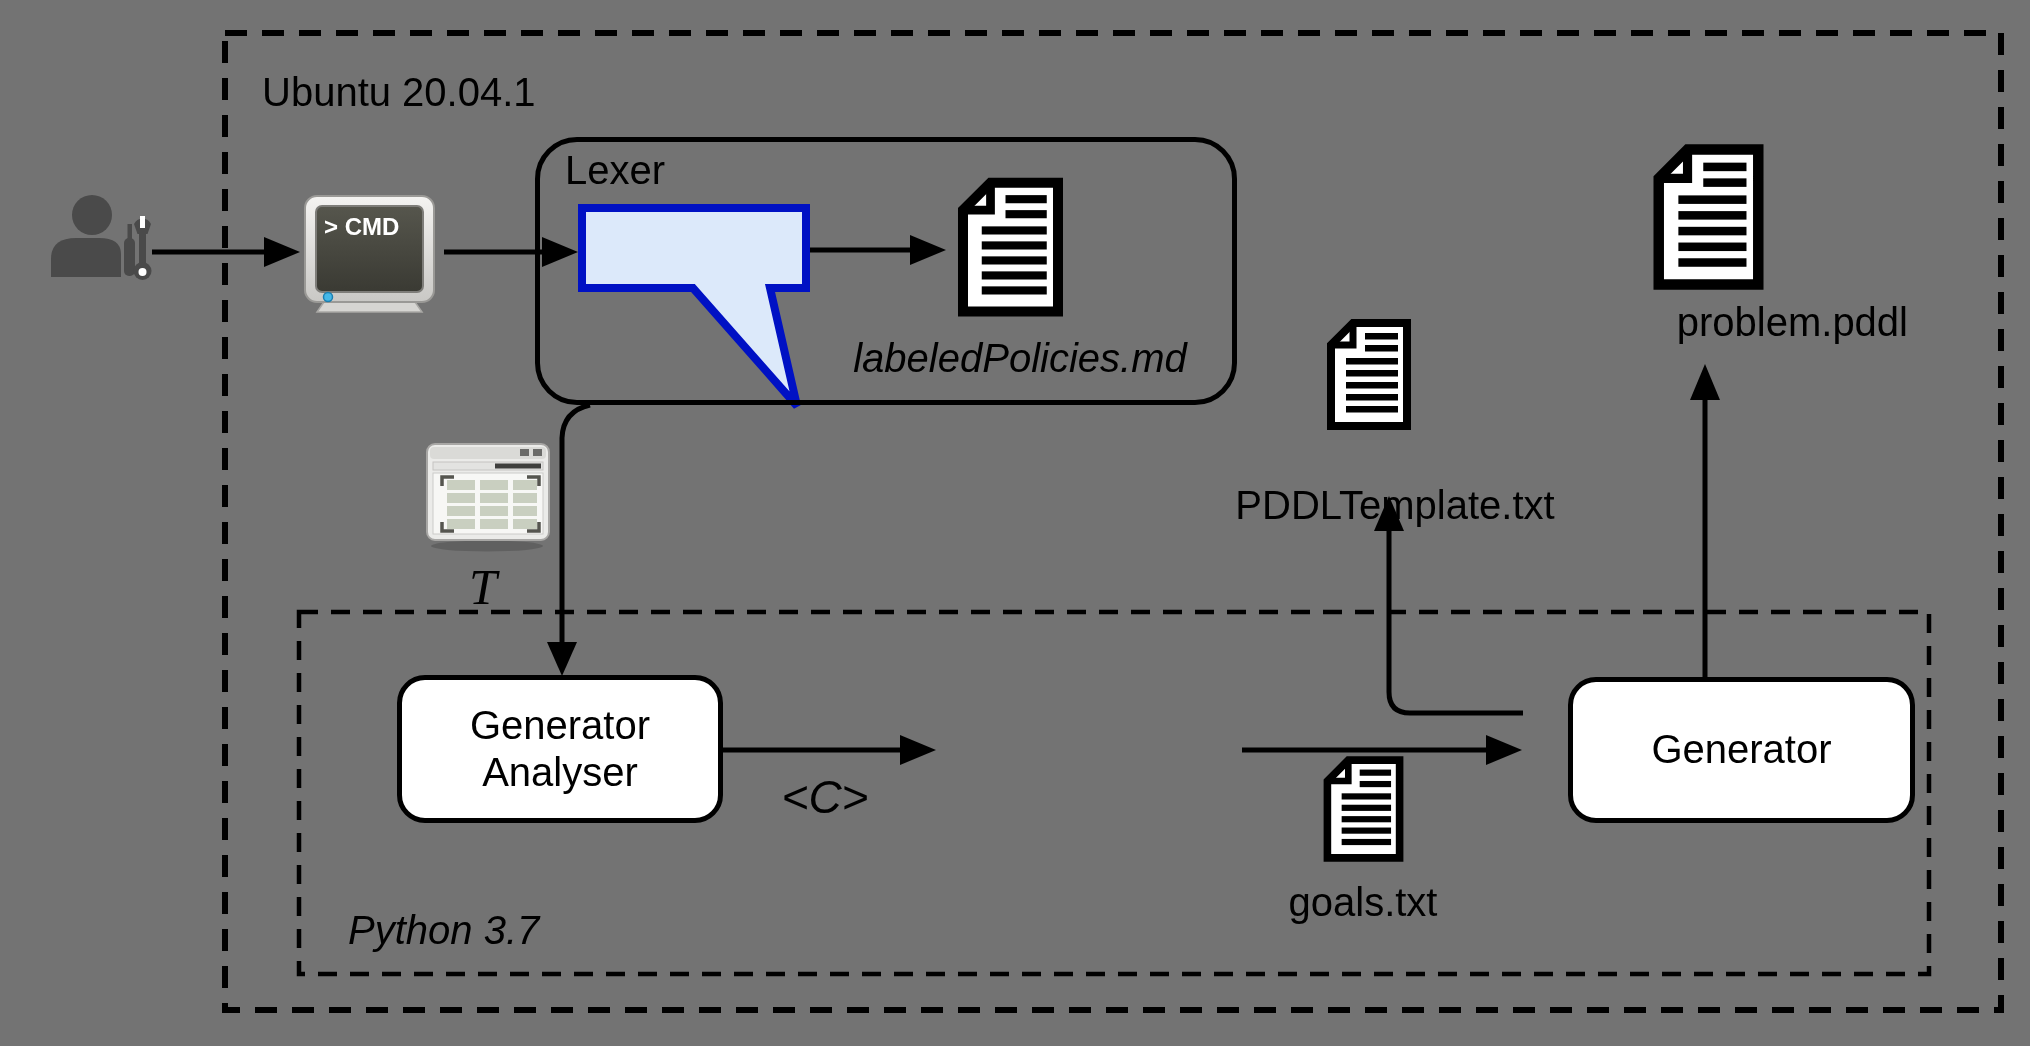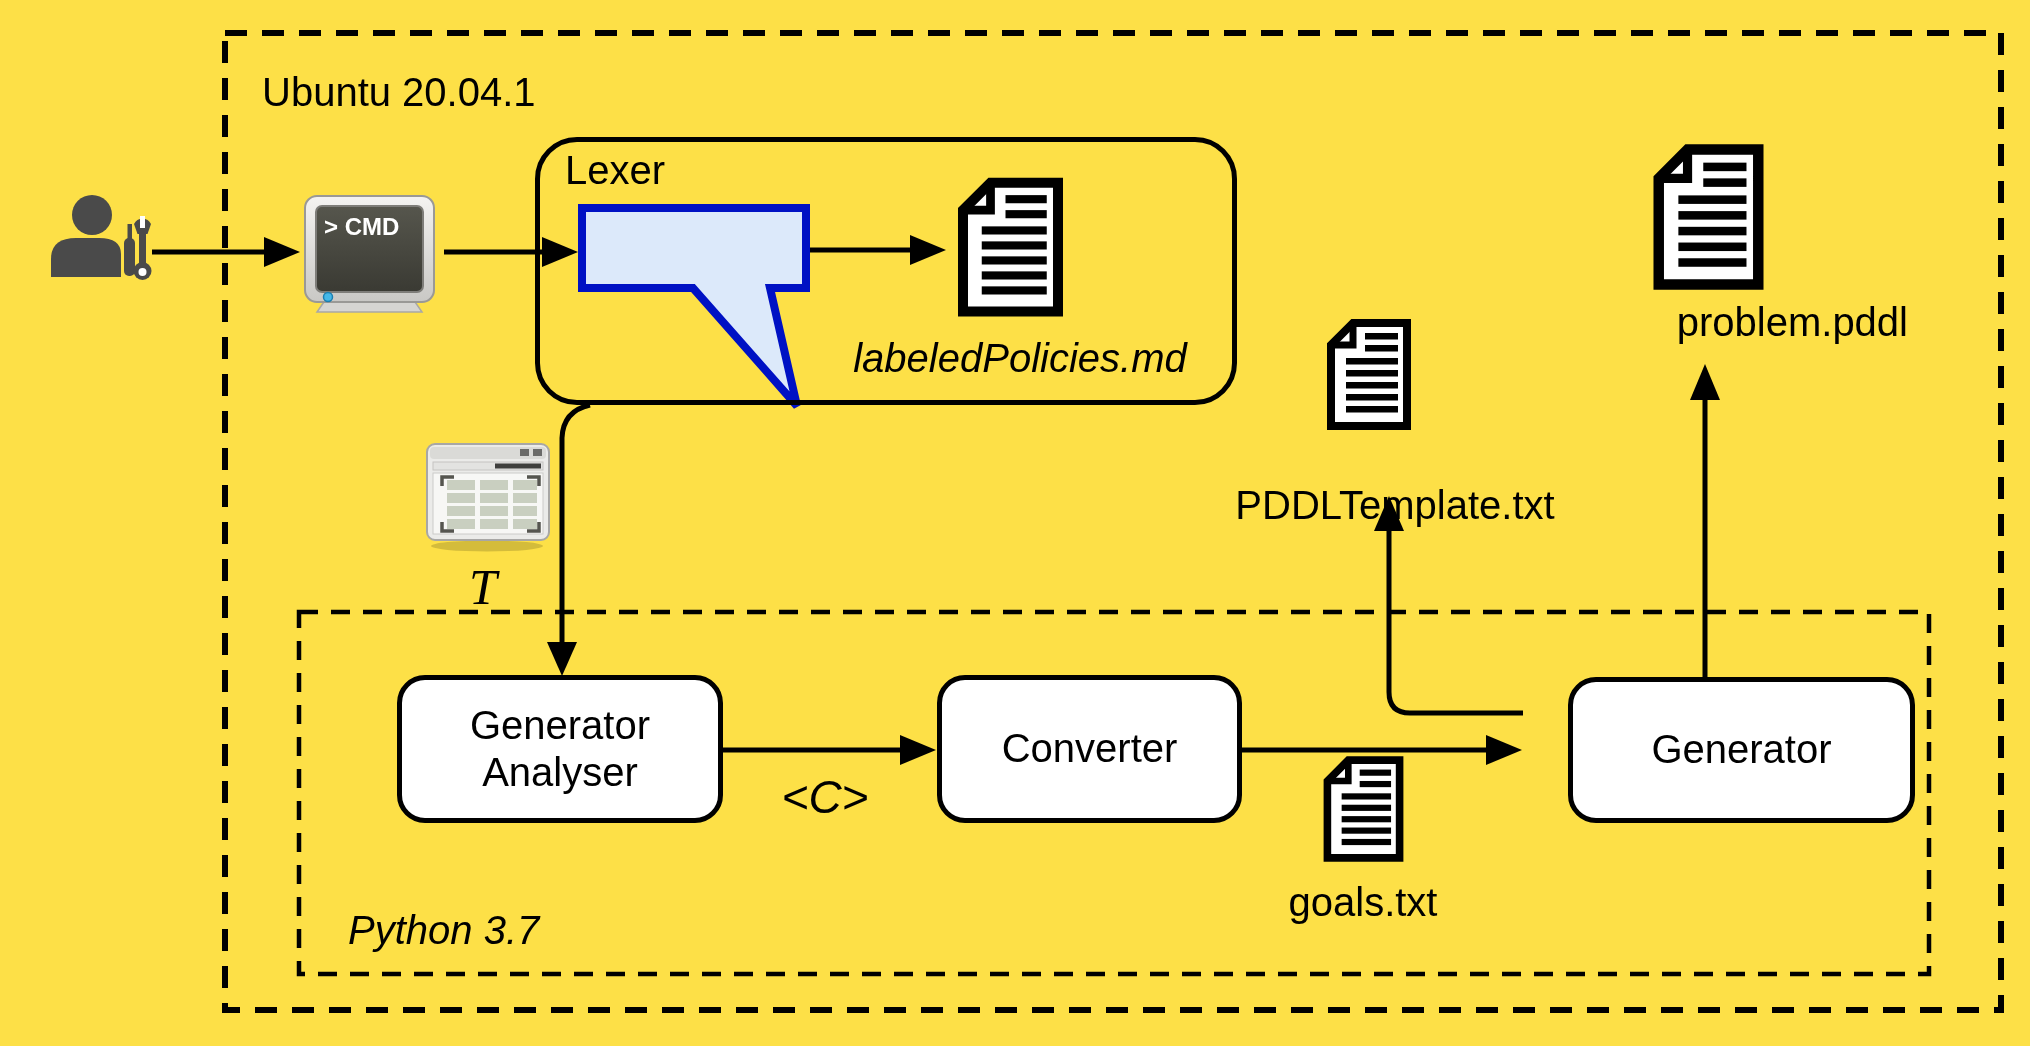--- a/index.html
+++ b/index.html
@@ -1,16 +1,16 @@
 <!DOCTYPE html>
 <html><head>
 <meta charset="utf-8">
 <style>
   html,body{margin:0;padding:0;background:#ffffff;}
-  .stage{position:relative;width:2030px;height:1046px;background:#fde047;overflow:hidden;
+  .stage{position:relative;width:2030px;height:1046px;background:#737373;overflow:hidden;
          font-family:"Liberation Sans",sans-serif;color:#000;}
   .layer{position:absolute;left:0;top:0;width:2030px;height:1046px;}
   .abs{position:absolute;}
   .lbl{position:absolute;font-size:40px;color:#000;white-space:nowrap;}
   .lbl.center{text-align:center;}
   .node{position:absolute;border:5px solid #000;border-radius:28px;background:#fff;
         display:flex;flex-direction:column;align-items:center;justify-content:center;
         font-size:40px;line-height:1.18;text-align:center;box-sizing:border-box;}
   .lexer-box{position:absolute;left:535px;top:137px;width:702px;height:268px;
              border:5px solid #000;border-radius:42px;background:transparent;box-sizing:border-box;}
@@ -161,23 +161,20 @@
   </svg>
   <div class="lbl italic-serif center" style="left:433px;top:558px;width:100px;font-size:50px;">T</div>
 
   <div class="node" style="left:397px;top:675px;width:326px;height:148px;">
     <div>Generator</div>
     <div>Analyser</div>
   </div>
 
   <div class="lbl italic-sans center" style="left:745px;top:770px;width:160px;font-size:46px;">&lt;C&gt;</div>
 
-  <div class="node" style="left:937px;top:675px;width:305px;height:148px;">
-    <div>Converter</div>
-  </div>
 
   <div class="node" style="left:1523px;top:677px;width:347px;height:146px;margin-left:45px;">
     <div>Generator</div>
   </div>
 
   <svg class="abs" style="left:1316px;top:755px;" width="95" height="108" viewBox="0 0 100 113">
       <use href="#doc"></use>
     </svg>
   <div class="lbl center" style="left:1213px;top:880px;width:300px;">goals.txt</div>
 

